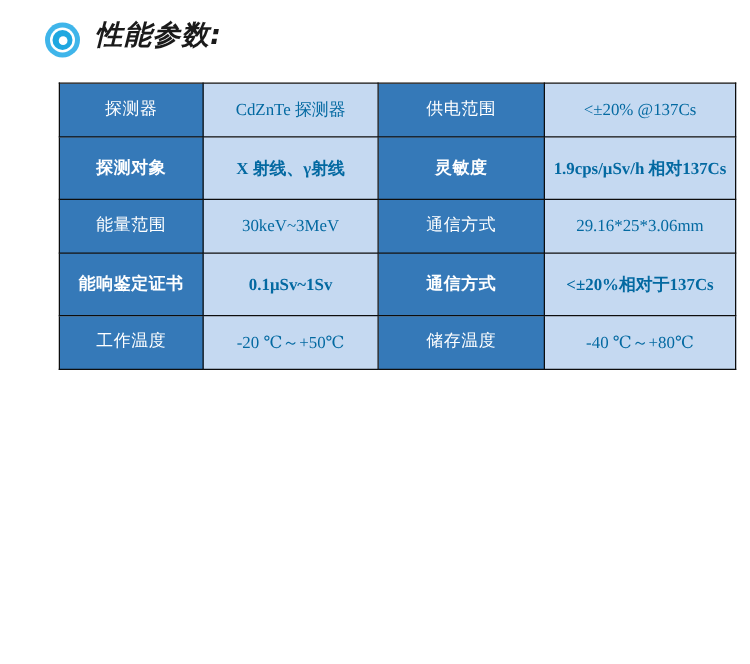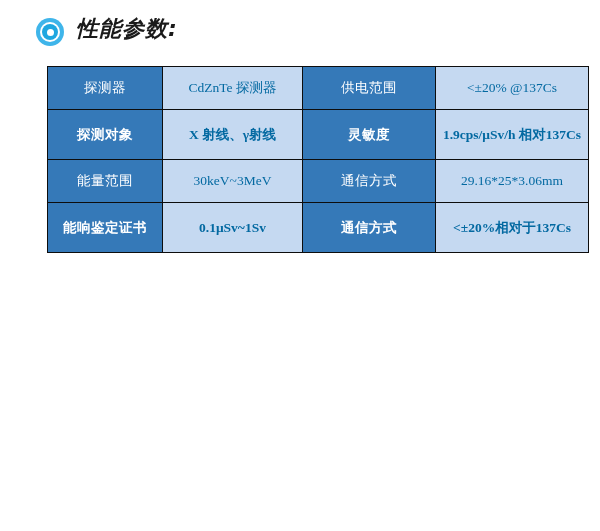--- a/index.html
+++ b/index.html
@@ -215,17 +215,31 @@
             <td class="value-cell">
               <span class="cell-text">0.1μSv~1Sv</span>
             </td>
             <td class="label-cell">
               <span class="cell-text">通信方式</span>
             </td>
             <td class="value-cell">
               <span class="cell-text">&lt;±20%相对于137Cs</span>
             </td>
           </tr>
+          <tr class="row-single">
+            <td class="label-cell">
+              <span class="cell-text">工作温度</span>
+            </td>
+            <td class="value-cell">
+              <span class="cell-text">-20 ℃～+50℃</span>
+            </td>
+            <td class="label-cell">
+              <span class="cell-text">储存温度</span>
+            </td>
+            <td class="value-cell">
+              <span class="cell-text">-40 ℃～+80℃</span>
+            </td>
+          </tr>
         </tbody>
     </table>
   </div>
 
 </div>
 
 </body></html>

